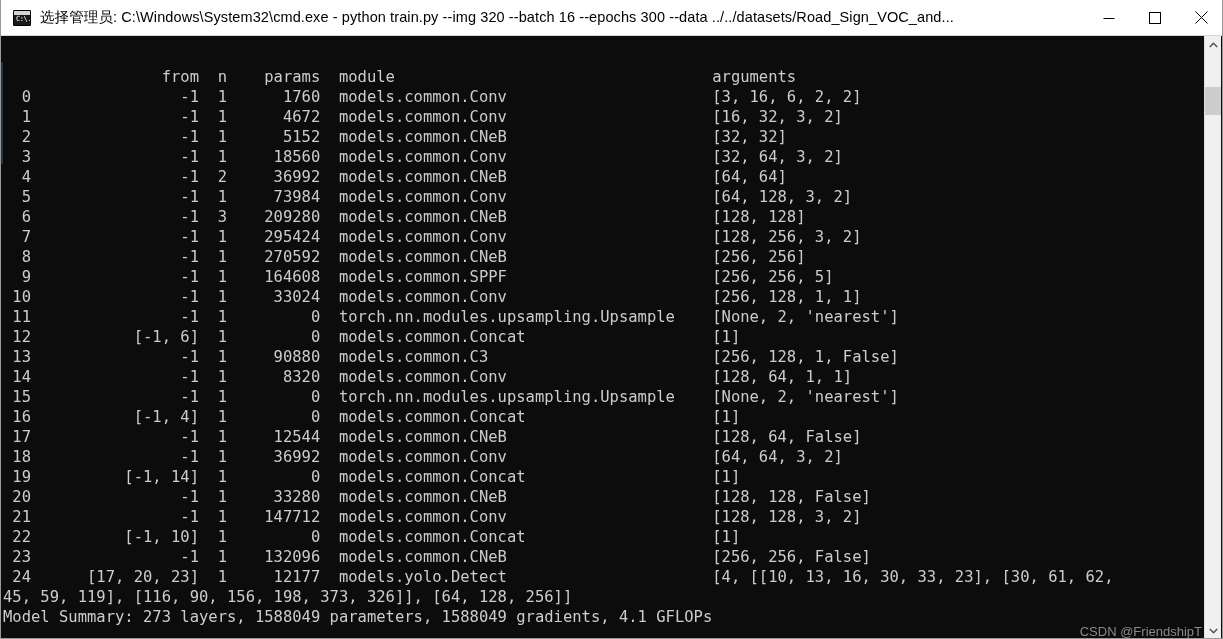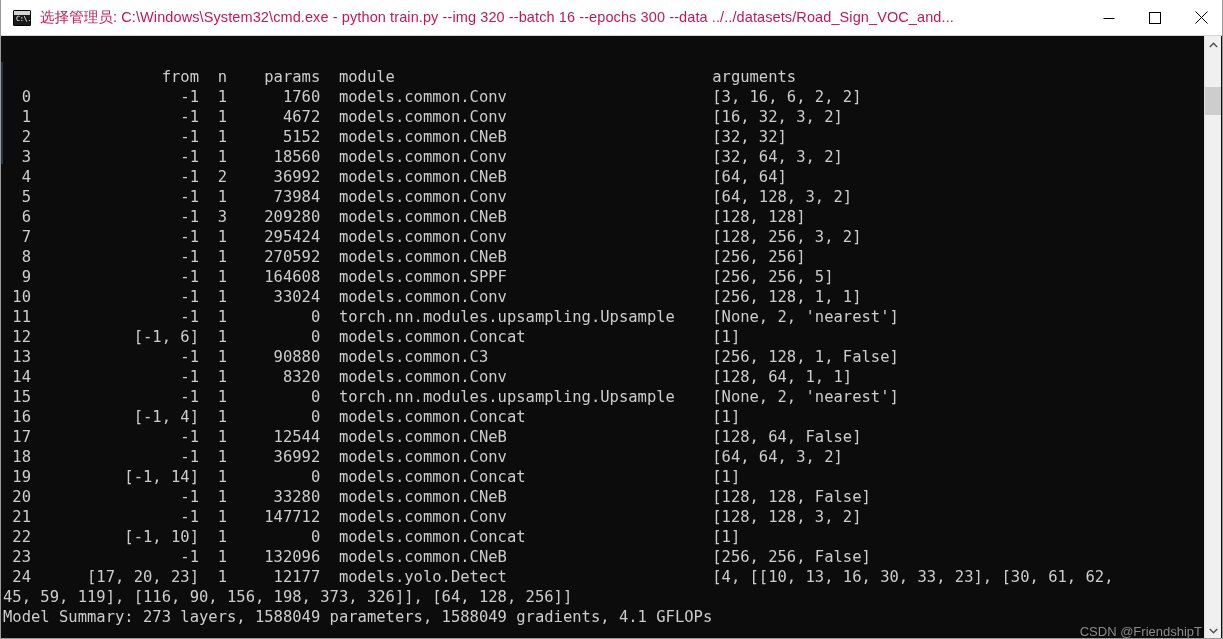--- a/index.html
+++ b/index.html
@@ -64,21 +64,21 @@
     top: 4px;
     font-family: "DejaVu Sans Mono", monospace;
     font-size: 7px;
     line-height: 9px;
     color: #ffffff;
     letter-spacing: -0.5px;
     white-space: nowrap;
   }
   .title-text {
     font-size: 14.5px;
-    color: #be185d;
+    color: #000000;
     white-space: nowrap;
     overflow: hidden;
     flex: 1 1 auto;
     letter-spacing: 0.1px;
   }
   .win-controls {
     display: flex;
     flex: 0 0 auto;
     height: 36px;
   }

